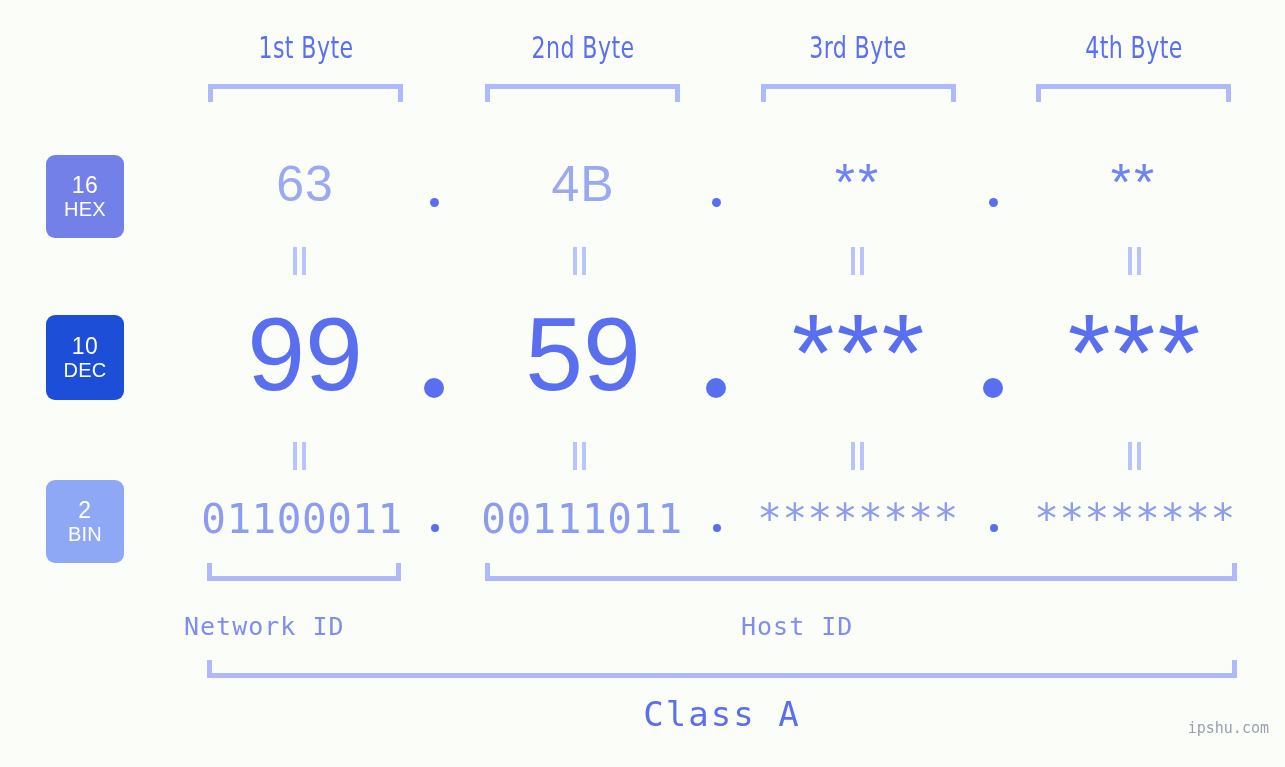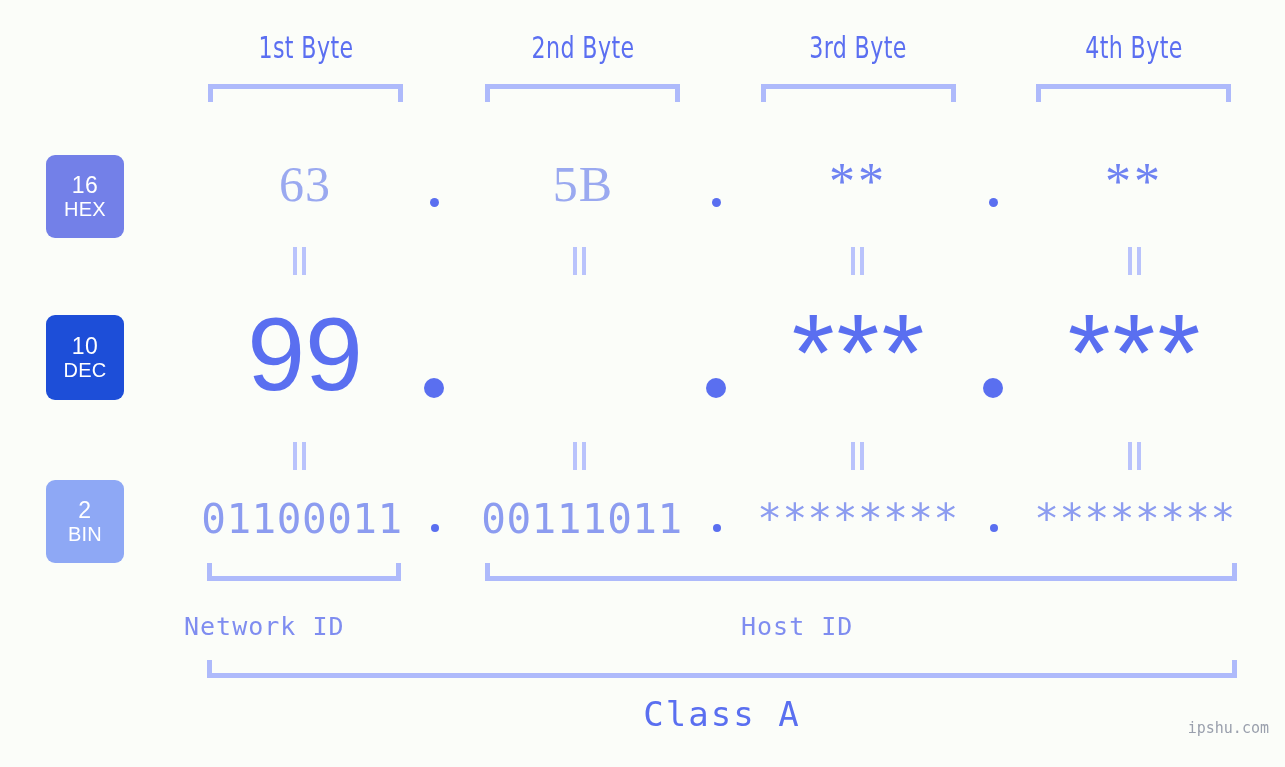--- a/index.html
+++ b/index.html
@@ -86,21 +86,21 @@
   }
 
   .cell {
     position: absolute;
     text-align: center;
     white-space: nowrap;
   }
 
   
   .hex-val {
-    font-family: Liberation Serif, serif;
+    font-family: Liberation Sans, sans-serif;
     font-size: 50px;
     color: #9aa9f0;
     letter-spacing: 1px;
   }
   .hex-val.stars {
     font-size: 52px;
     letter-spacing: 3px;
     color: #6f83f2;
   }
 
@@ -209,21 +209,21 @@
     <span class="num">10</span>
     <span class="name">DEC</span>
   </div>
 
   <div class="badge" style="top:480px; height:83px; background:#8ea8f5;">
     <span class="num">2</span>
     <span class="name">BIN</span>
   </div>
 
   <div class="cell hex-val" style="left:205px; top:155px; width:200px;">63</div>
-  <div class="cell hex-val" style="left:483px; top:155px; width:200px;">5B</div>
+  <div class="cell hex-val" style="left:483px; top:155px; width:200px;">4B</div>
   <div class="cell hex-val stars" style="left:758px; top:152px; width:200px;">**</div>
   <div class="cell hex-val stars" style="left:1034px;top:152px; width:200px;">**</div>
 
   <div class="dot hex" style="left:430px; top:198px;"></div>
   <div class="dot hex" style="left:712px; top:198px;"></div>
   <div class="dot hex" style="left:989px; top:198px;"></div>
 
   <div class="eq" style="left:293px; top:247px;">
       <i class="a"></i>
       <i class="b"></i>
@@ -235,20 +235,21 @@
   <div class="eq" style="left:851px; top:247px;">
       <i class="a"></i>
       <i class="b"></i>
     </div>
   <div class="eq" style="left:1128px;top:247px;">
       <i class="a"></i>
       <i class="b"></i>
     </div>
 
   <div class="cell dec-val" style="left:190px; top:295px; width:230px;">99</div>
+  <div class="cell dec-val" style="left:468px; top:295px; width:230px;">59</div>
   <div class="cell dec-val stars" style="left:744px; top:288px; width:230px;">***</div>
   <div class="cell dec-val stars" style="left:1020px;top:288px; width:230px;">***</div>
 
   <div class="dot dec" style="left:424px; top:378px;"></div>
   <div class="dot dec" style="left:706px; top:378px;"></div>
   <div class="dot dec" style="left:983px; top:378px;"></div>
 
   <div class="eq" style="left:293px; top:442px;">
       <i class="a"></i>
       <i class="b"></i>

